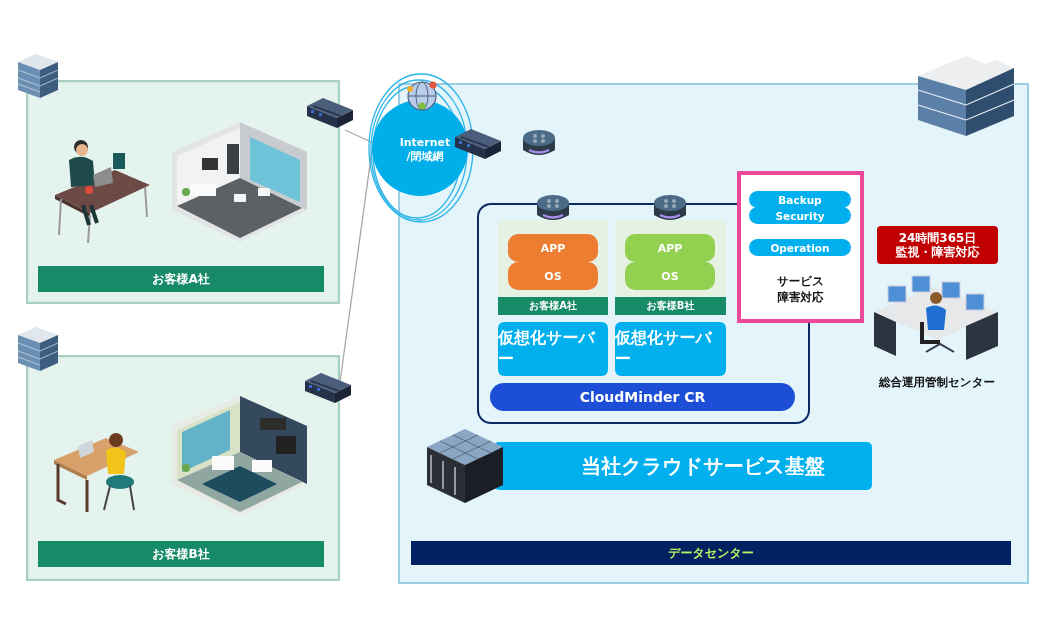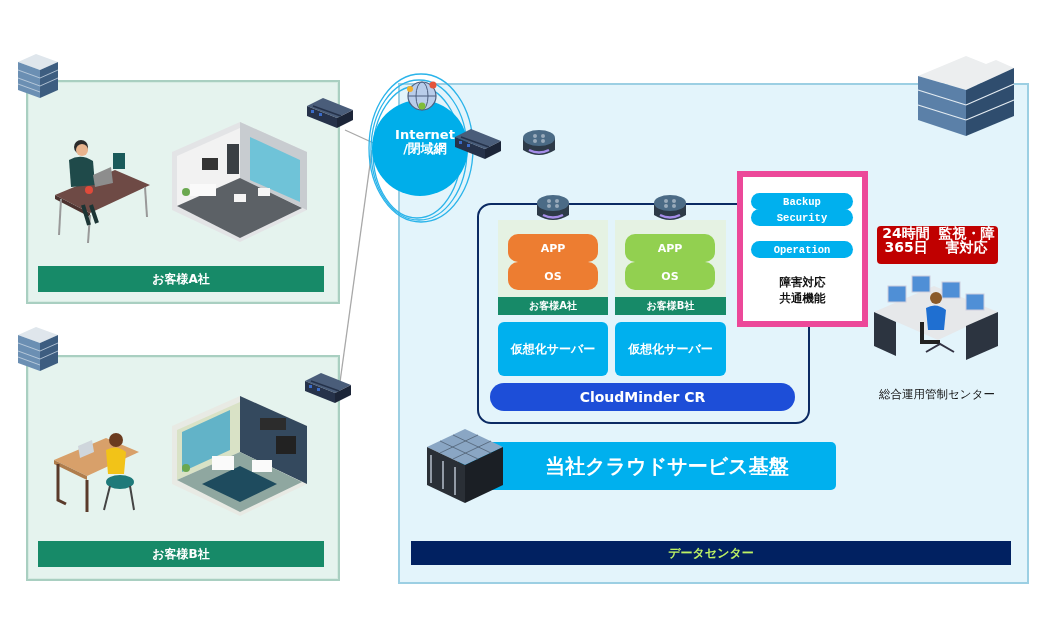--- a/index.html
+++ b/index.html
@@ -12,33 +12,33 @@
 
   
   .dc-box{position:absolute;left:398px;top:83px;width:627px;height:497px;background:#e3f4fb;border:2px solid #9ccfe3;}
   .dc-label{position:absolute;left:411px;top:541px;width:600px;height:24px;background:#012161;color:#bef264;font-weight:bold;font-size:12px;display:flex;align-items:center;justify-content:center;}
 
   
   .cm-frame{position:absolute;left:477px;top:203px;width:329px;height:217px;border:2px solid #0b2a63;border-radius:14px;}
   .tenant-bg{position:absolute;background:#e5f2e3;}
   .pill{position:absolute;height:28px;border-radius:10px;color:#fff;font-weight:bold;font-size:11px;display:flex;align-items:center;justify-content:center;}
   .tenant-lbl{position:absolute;height:18px;background:#178a68;color:#fff;font-weight:bold;font-size:10px;display:flex;align-items:center;justify-content:center;}
-  .vserver{position:absolute;height:54px;background:#00b0ee;border-radius:6px;color:#fff;font-weight:bold;font-size:12px;display:flex;align-items:center;justify-content:center;}
+  .vserver{position:absolute;height:54px;background:#00b0ee;border-radius:6px;color:#fff;font-weight:bold;font-size:16px;display:flex;align-items:center;justify-content:center;}
   .cm-bar{position:absolute;left:490px;top:383px;width:305px;height:28px;background:#1d4ed8;border-radius:14px;color:#fff;font-weight:bold;font-size:14px;display:flex;align-items:center;justify-content:center;}
 
-  .svc-box{position:absolute;left:737px;top:171px;width:119px;height:144px;background:#fff;border:6px solid #ec4899;font-family:Liberation Mono, monospace;}
+  .svc-box{position:absolute;left:737px;top:171px;width:119px;height:144px;background:#fff;border:4px solid #ec4899;}
   .svc-pill{position:absolute;left:8px;width:102px;height:17px;border-radius:9px;background:#00b0ee;color:#fff;font-weight:bold;font-size:10.5px;display:flex;align-items:center;justify-content:center;}
   .svc-caption{position:absolute;left:0;width:119px;top:98px;text-align:center;font-weight:bold;font-size:11.5px;line-height:16px;color:#111;}
 
-  .platform{position:absolute;left:458px;top:442px;width:378px;height:48px;background:#00b0ee;border-radius:5px;color:#fff;font-weight:bold;font-size:20px;display:flex;align-items:center;justify-content:center;padding-left:40px;box-sizing:border-box;}
-
-  .alert{position:absolute;left:877px;top:226px;width:121px;height:38px;background:#c00000;border-radius:4px;color:#fff;font-weight:bold;font-size:14px;line-height:14px;text-align:center;display:flex;flex-direction:row;justify-content:center;}
-  .ops-caption{position:absolute;left:862px;top:387px;width:150px;text-align:center;font-weight:normal;font-size:11.5px;color:#111;}
-
-  .inet-text{position:absolute;left:385px;top:128px;width:80px;text-align:center;color:#fff;font-weight:bold;font-size:13px;line-height:14px;}
+  .platform{position:absolute;left:494px;top:442px;width:378px;height:48px;background:#00b0ee;border-radius:5px;color:#fff;font-weight:bold;font-size:20px;display:flex;align-items:center;justify-content:center;padding-left:40px;box-sizing:border-box;}
+
+  .alert{position:absolute;left:877px;top:226px;width:121px;height:38px;background:#c00000;border-radius:4px;color:#fff;font-weight:bold;font-size:12px;line-height:14px;text-align:center;display:flex;flex-direction:column;justify-content:center;}
+  .ops-caption{position:absolute;left:862px;top:375px;width:150px;text-align:center;font-weight:bold;font-size:11.5px;color:#111;}
+
+  .inet-text{position:absolute;left:385px;top:136px;width:80px;text-align:center;color:#fff;font-weight:bold;font-size:11px;line-height:14px;}
 </style>
 </head>
 <body>
 
 <svg class="abs" style="left:0;top:0" width="1050" height="630">
   <g stroke="#a8a8a8" stroke-width="1.3" fill="none">
     <line x1="345" y1="130" x2="380" y2="146"></line>
     <line x1="340" y1="382" x2="372" y2="150"></line>
     <line x1="500" y1="143" x2="540" y2="143"></line>
     <line x1="540" y1="150" x2="553" y2="195"></line>
@@ -236,22 +236,22 @@
   <path d="M8,22 Q18,27 28,22" stroke="#a58de8" stroke-width="2.5" fill="none"></path>
 </svg>
 
 <div class="cm-bar">CloudMinder CR</div>
 
 <div class="svc-box">
   <div class="svc-pill" style="top:16px;">Backup</div>
   <div class="svc-pill" style="top:32px;">Security</div>
   <div class="svc-pill" style="top:64px;">Operation</div>
   <div class="svc-caption">
+    <div>サービス</div>
     <div>障害対応</div>
-    <div>共通機能</div>
   </div>
 </div>
 
 <div class="platform">当社クラウドサービス基盤</div>
 <svg class="abs" style="left:425px;top:425px" width="80" height="80" viewBox="0 0 80 80">
   <polygon points="2,22 40,4 78,22 40,40" fill="#8aa6c4"></polygon>
   <polygon points="2,22 40,40 40,78 2,60" fill="#2a2f36"></polygon>
   <polygon points="40,40 78,22 78,60 40,78" fill="#1b1f25"></polygon>
   <g stroke="#b7c1cc" stroke-width="1.5">
     <line x1="6" y1="30" x2="6" y2="58"></line>

